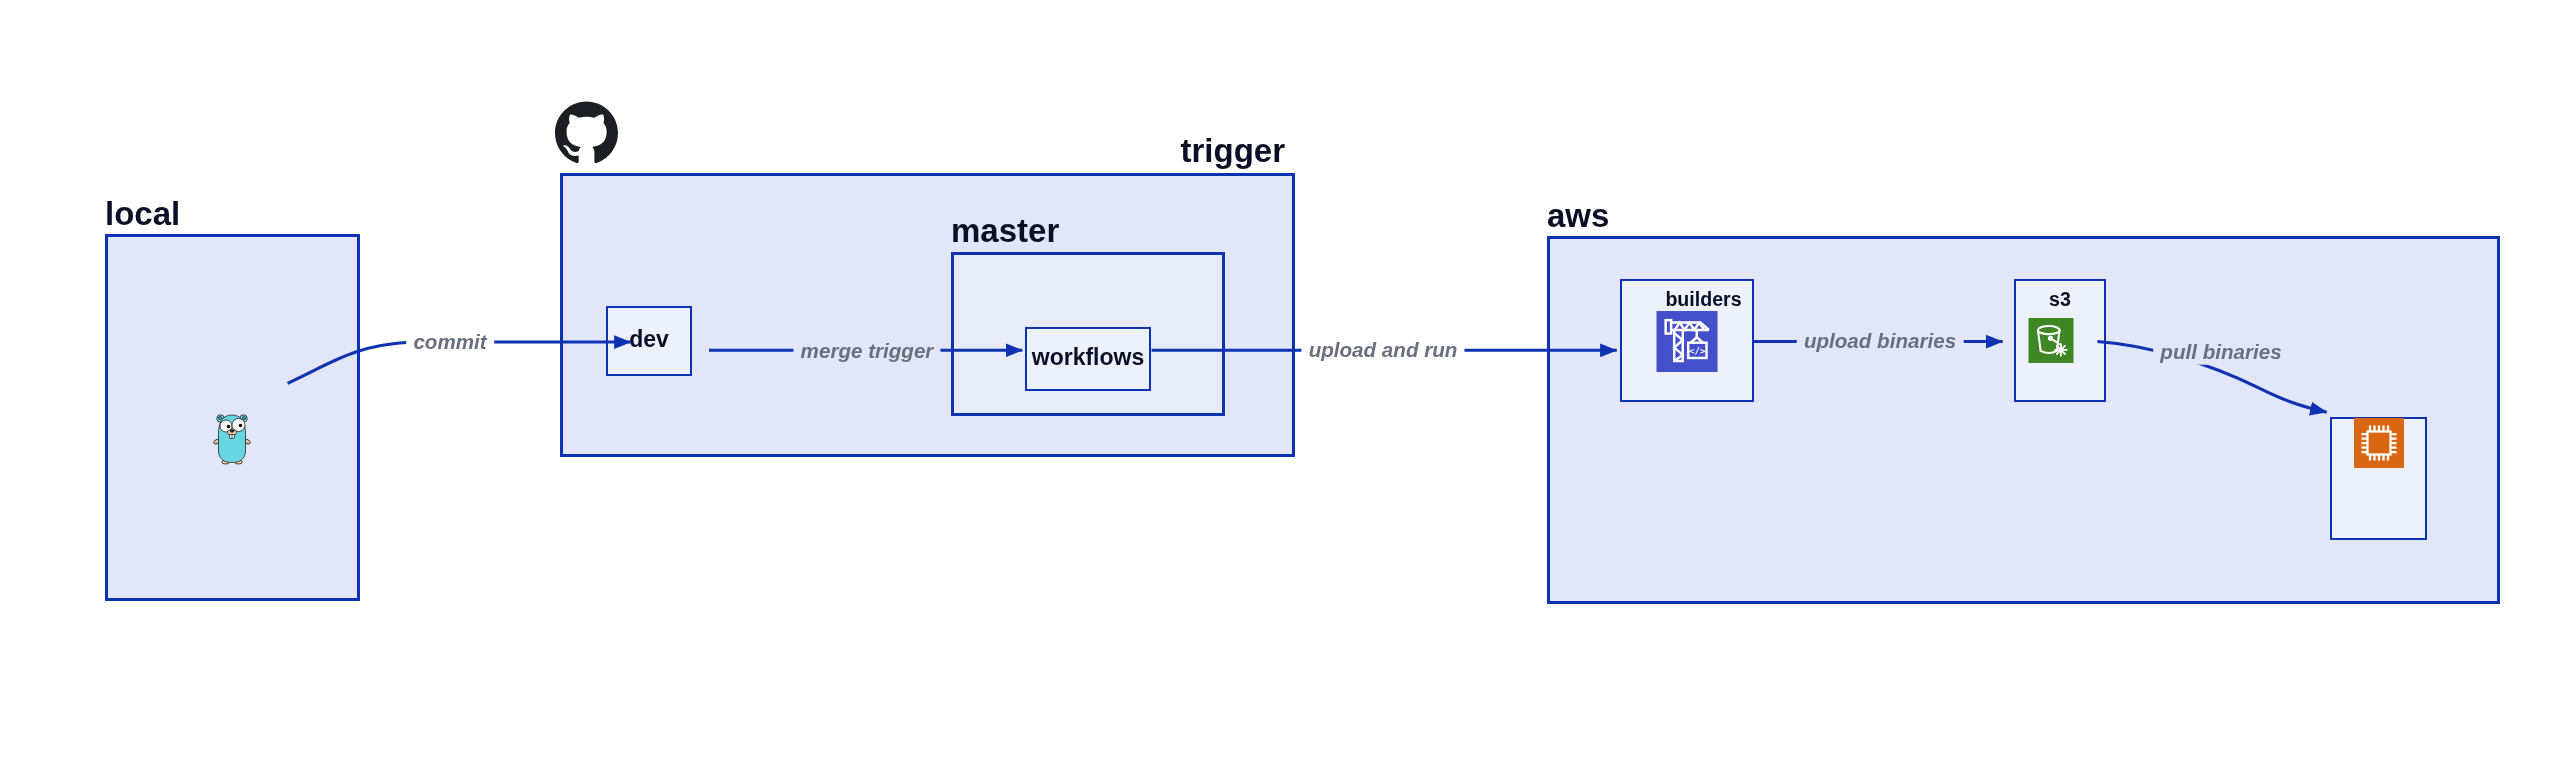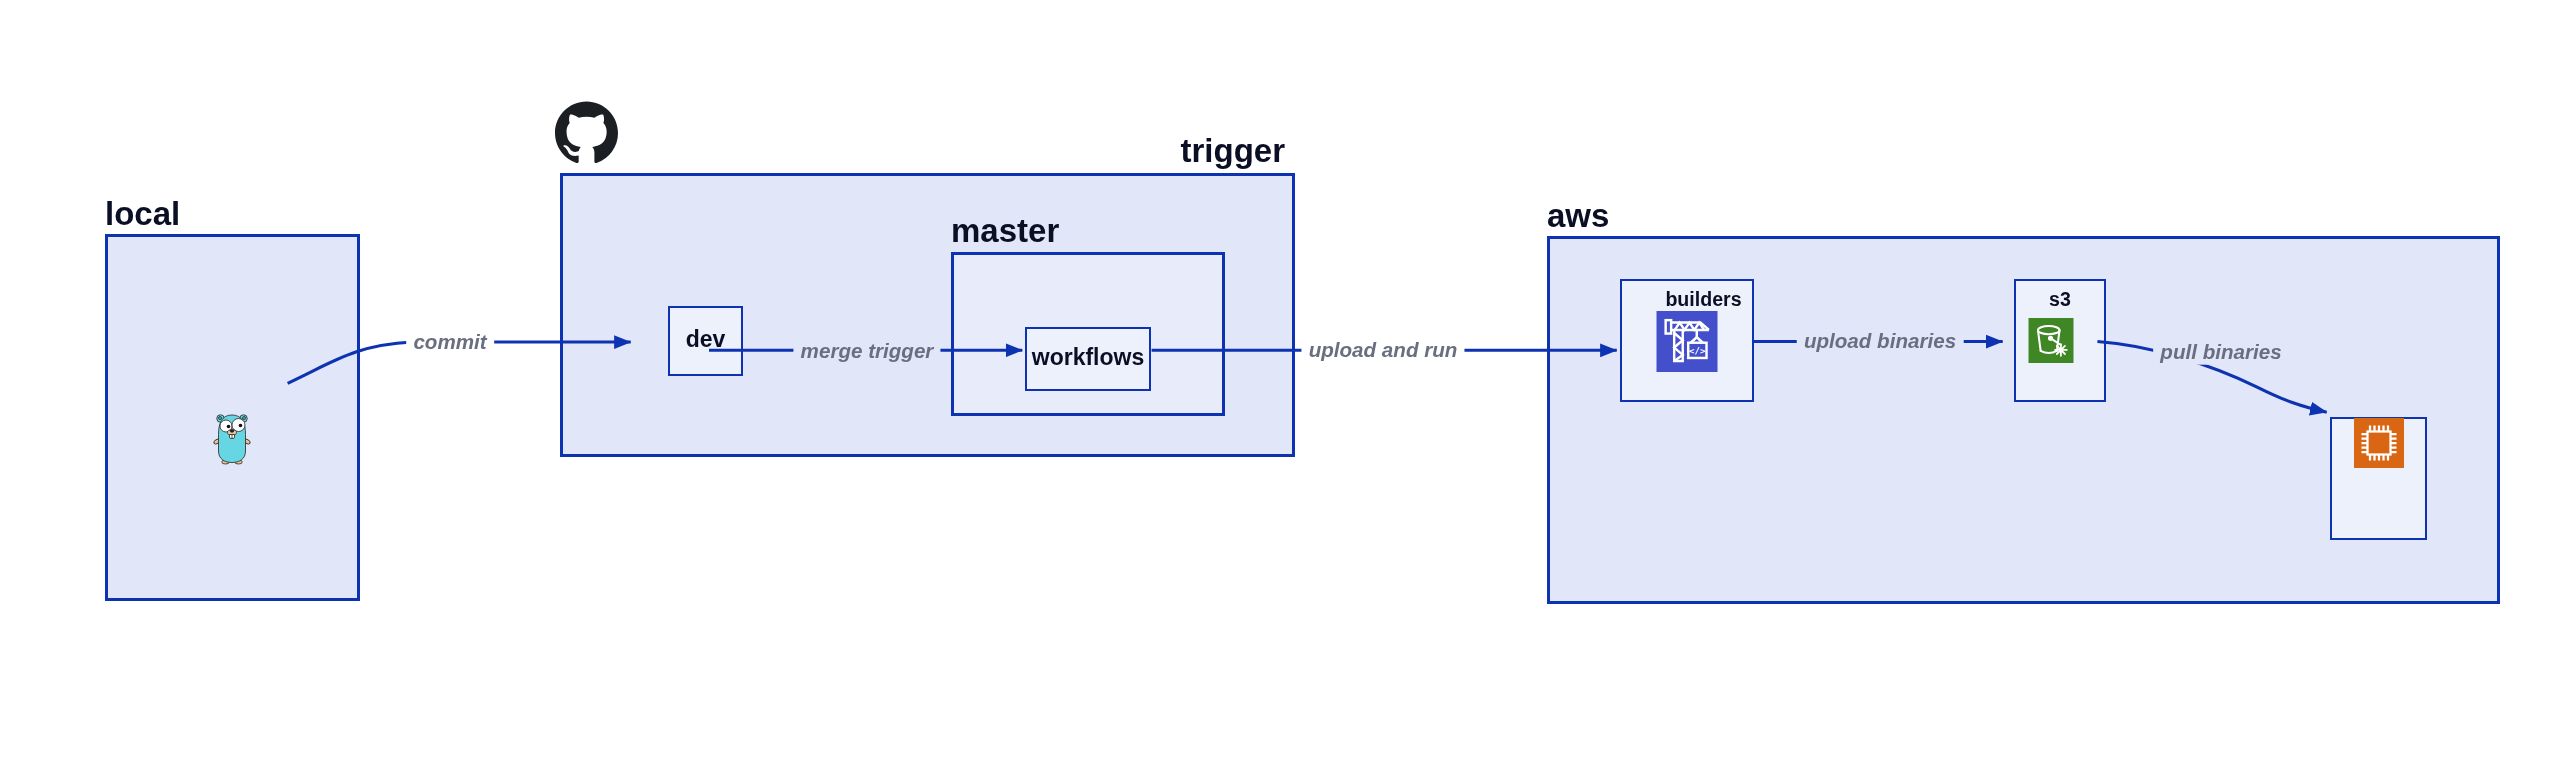--- a/index.html
+++ b/index.html
@@ -93,21 +93,21 @@
         <circle cx="33" cy="28" r="3.6" fill="#111111" stroke="none"></circle>
         <circle cx="57" cy="26" r="3.6" fill="#111111" stroke="none"></circle>
         <ellipse cx="40" cy="40" rx="9" ry="5.5" fill="#EAC39B"></ellipse>
         <ellipse cx="40" cy="37" rx="3.6" ry="2.4" fill="#2A2522"></ellipse>
         <path fill="#FFFFFF" d="M35 44 h10 v5 a3 3 0 0 1 -3 3 h-4 a3 3 0 0 1 -3 -3 Z"></path>
         <line x1="40" y1="44" x2="40" y2="51"></line>
       </g>
     </svg>
   </div>
 
-  <div class="node-box" style="left:668px;top:306px;width:75px;height:70px;text-decoration:underline;">
+  <div class="node-box" style="left:606px;top:306px;width:86px;height:70px;text-decoration:underline;">
     <span class="node-label mid">dev</span>
   </div>
 
   <div class="node-box" style="left:1025px;top:327px;width:126px;height:64px;">
     <span class="node-label mid">workflows</span>
   </div>
 
   <div class="node-box" style="left:1620px;top:279px;width:134px;height:123px;padding-left:33px;">
     <span class="node-label top">builders</span>
   </div>

